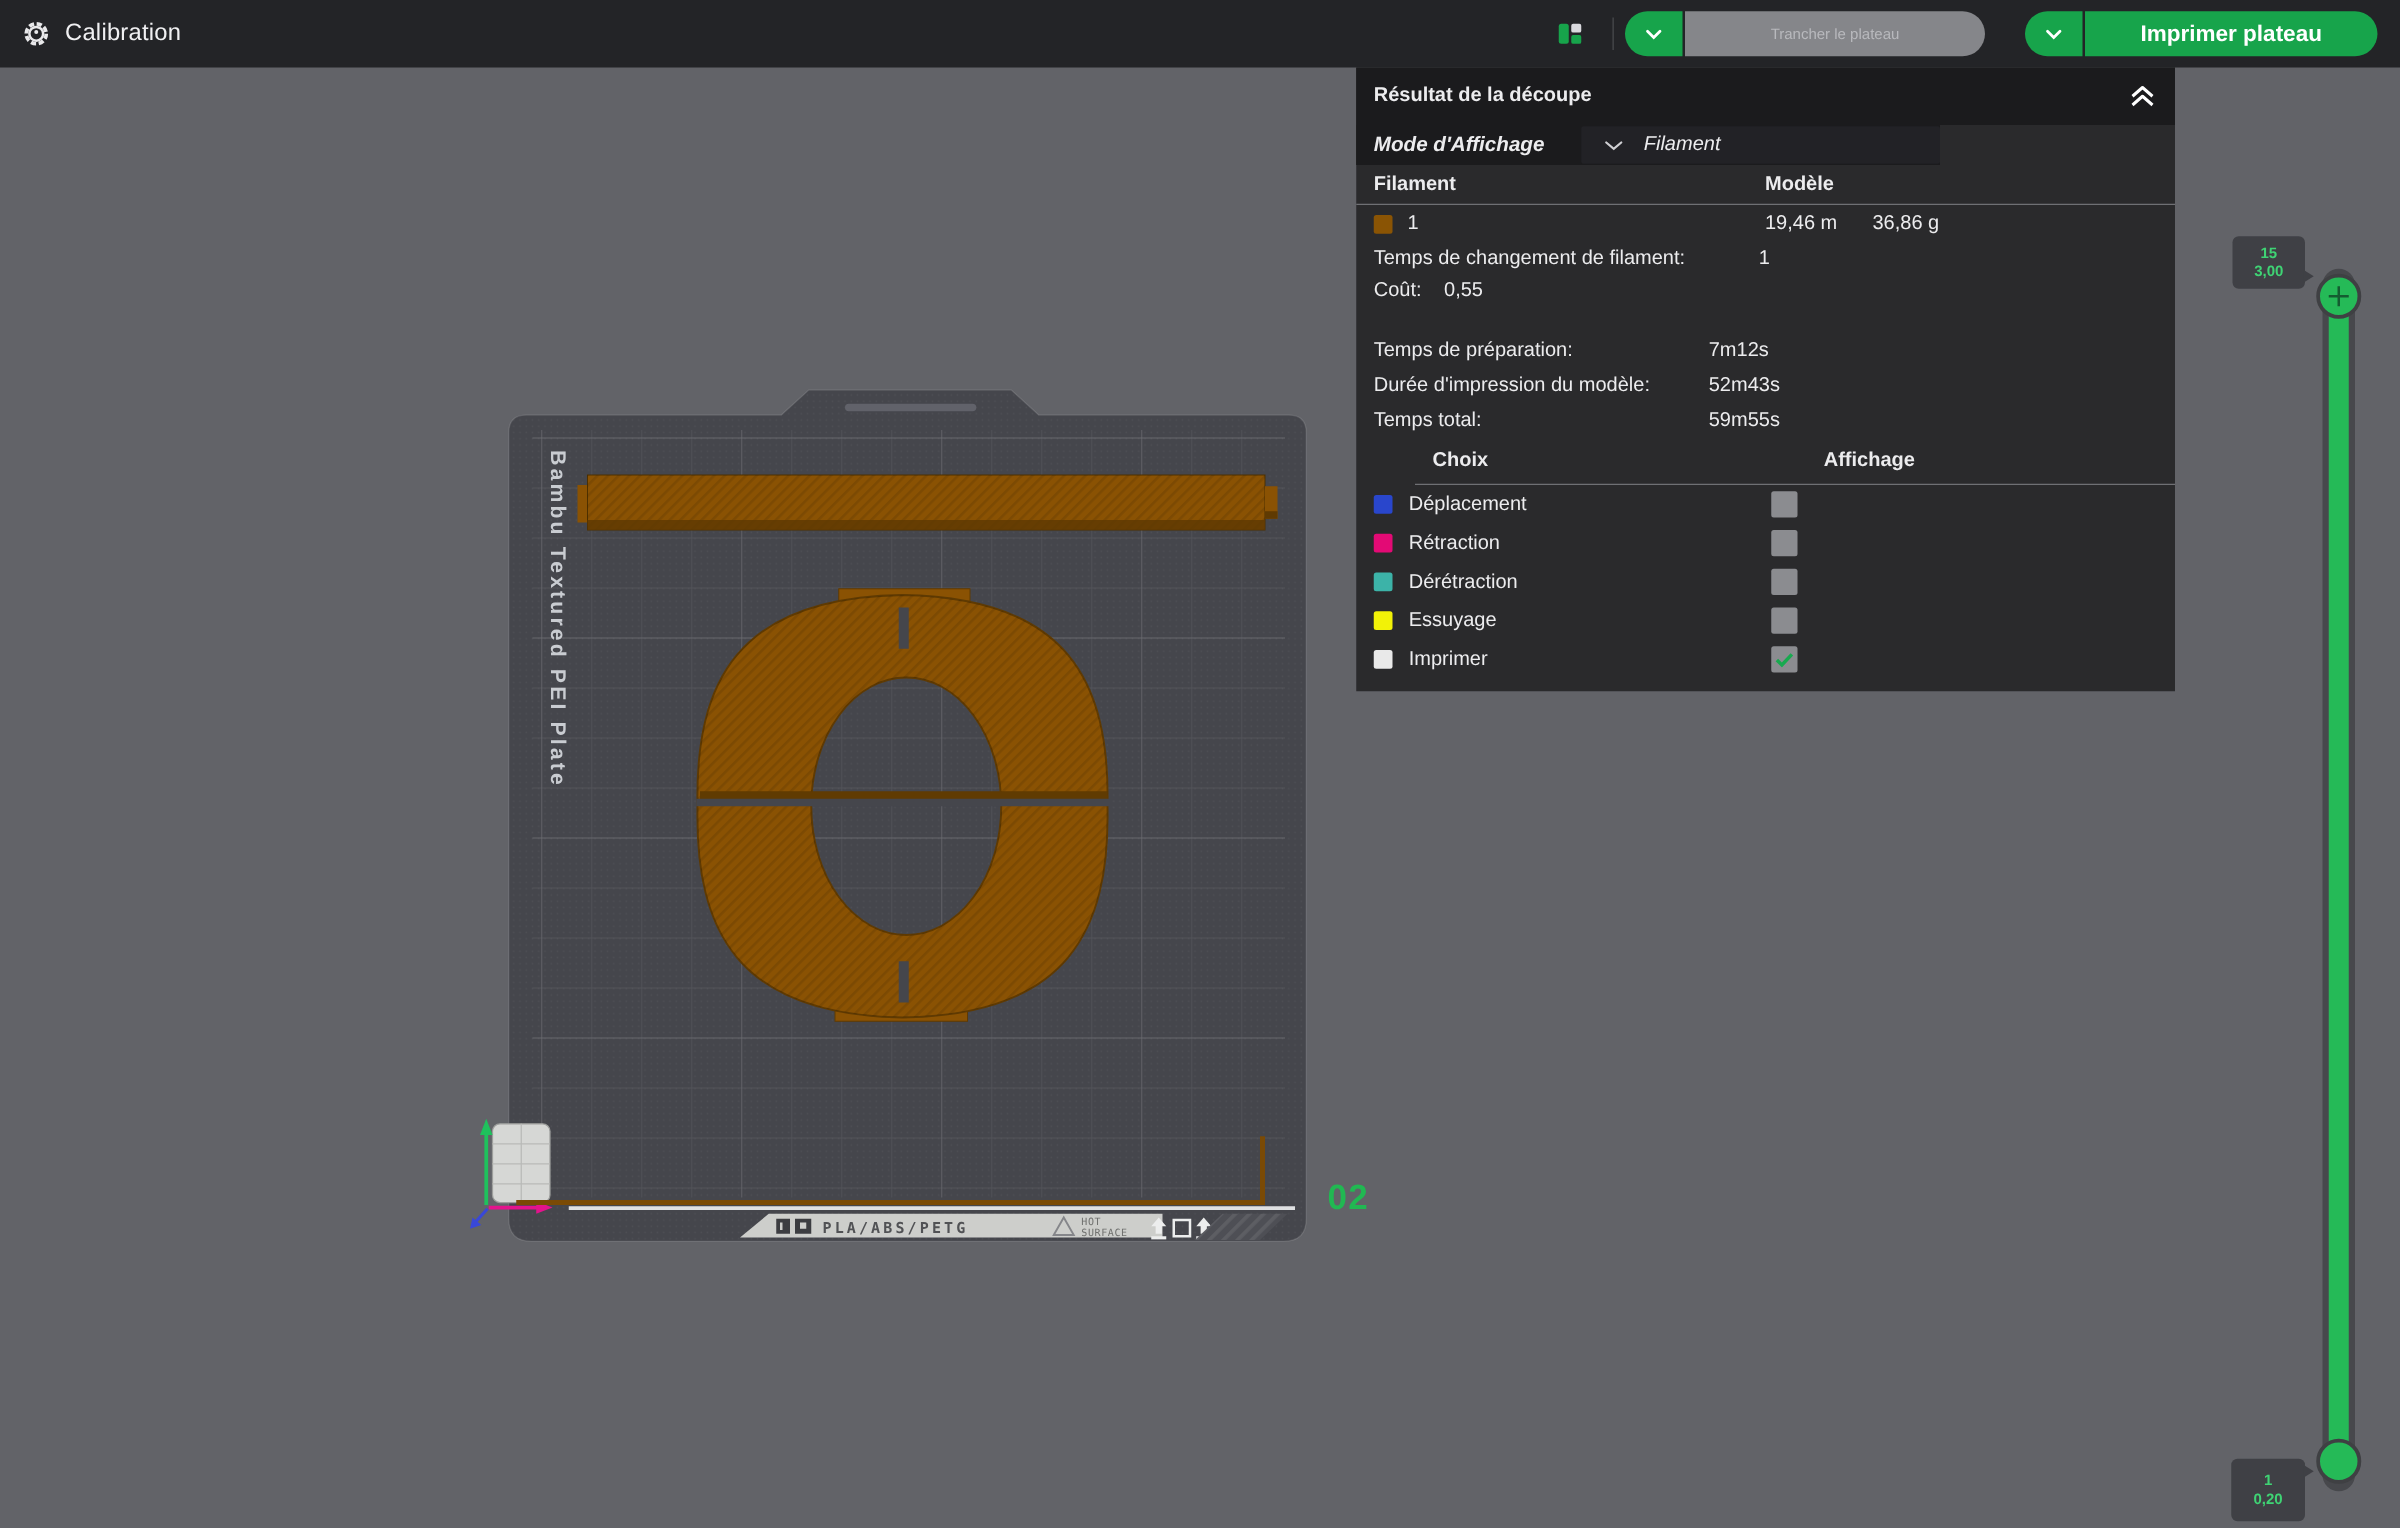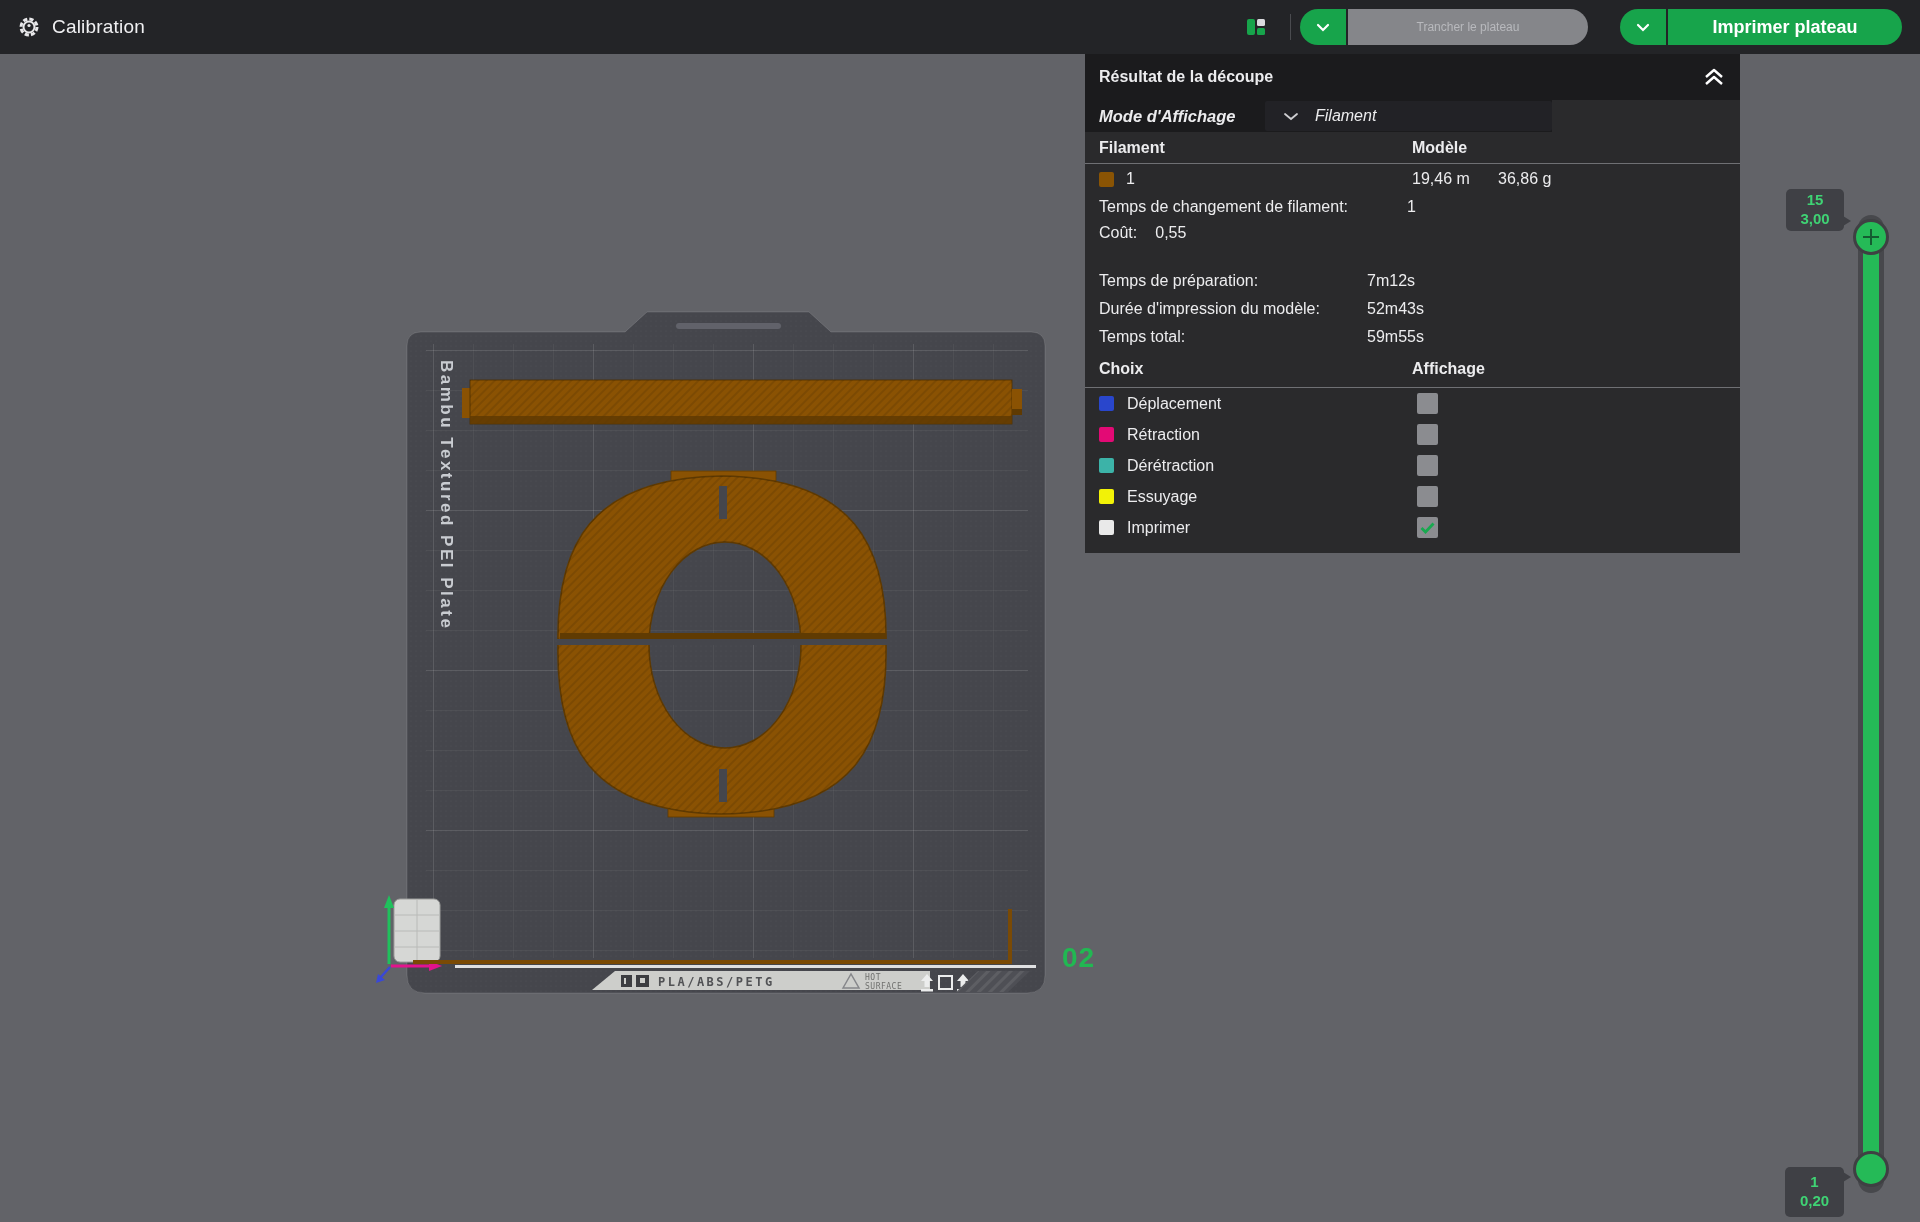--- a/index.html
+++ b/index.html
@@ -40,21 +40,21 @@
   .swatch { width:15px; height:15px; border-radius:2px; display:inline-block; flex:none; }
   .val1 { position:absolute; left:327px; }
   .val2 { position:absolute; left:413px; }
   .info-row { height:26px; }
   .info-val { position:absolute; left:322px; }
   .inline-val { margin-left:18px; }
   .spacer21 { height:21px; }
   .sec-title { height:30px; font-weight:700; font-size:16.5px; border-bottom:1px solid #6f7074; }
   .time-row { height:28px; }
   .time-val { position:absolute; left:282px; }
-  .choix-hdr { height:37px; font-weight:700; border-bottom:1px solid #6f7074; }
+  .choix-hdr { height:37px; font-weight:700; border-bottom:1px solid #6f7074;margin-left:47px; }
   .legend-row { height:31px; gap:13px; }
   .checkbox { position:absolute; left:332px; width:21px; height:21px; background:#8b8c90;
               border-radius:2px; cursor:pointer; display:flex; align-items:center; justify-content:center; }
   .p-bottom-pad { height:10px; }
 
   
   .scene { position:absolute; left:0; top:0; width:1920px; height:1222px; z-index:5; }
 
   
   .slider-track { position:absolute; left:1858px; top:215px; width:26px; height:978px;
@@ -62,21 +62,21 @@
   .slider-fill { position:absolute; left:1863px; top:237px; width:16px; height:932px;
                  background:#25ba57; border-radius:8px; z-index:11; }
   .slider-handle { position:absolute; left:1853px; width:36px; height:36px; border-radius:50%;
                    background:#25ba57; border:3px solid #3f4043; z-index:12; cursor:grab; }
   .handle-top { top:219px; }
   .handle-bottom { top:1151px; }
   .plus-h { position:absolute; left:7px; top:14px; width:16px; height:2px; background:#145c31; }
   .plus-v { position:absolute; left:14px; top:7px; width:2px; height:16px; background:#145c31; }
   .badge { position:absolute; background:#3f4045; border-radius:5px; color:#3fd374; z-index:13;
            display:flex; flex-direction:column; align-items:center; justify-content:center;
-           font-size:15px; font-weight:600; line-height:1.25; }
+           font-size:12px; font-weight:600; line-height:1.25; }
   .badge-top { left:1786px; top:189px; width:58px; height:42px; }
   .badge-bottom { left:1785px; top:1167px; width:59px; height:50px; }
   .badge-top::after { content:""; position:absolute; right:-7px; bottom:5px; border-left:8px solid #3f4045;
                       border-top:5px solid transparent; border-bottom:5px solid transparent; }
   .badge-bottom::after { content:""; position:absolute; right:-7px; top:5px; border-left:8px solid #3f4045;
                          border-top:5px solid transparent; border-bottom:5px solid transparent; }
 </style>
 </head>
 <body>
 

